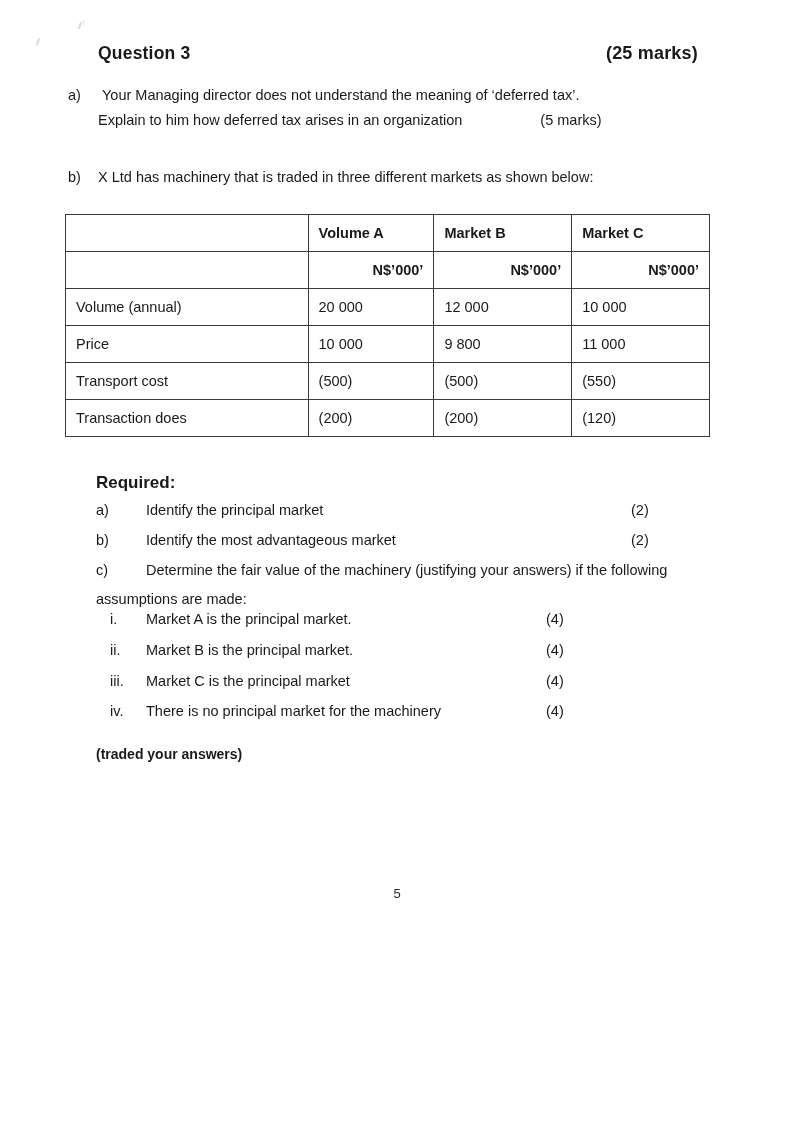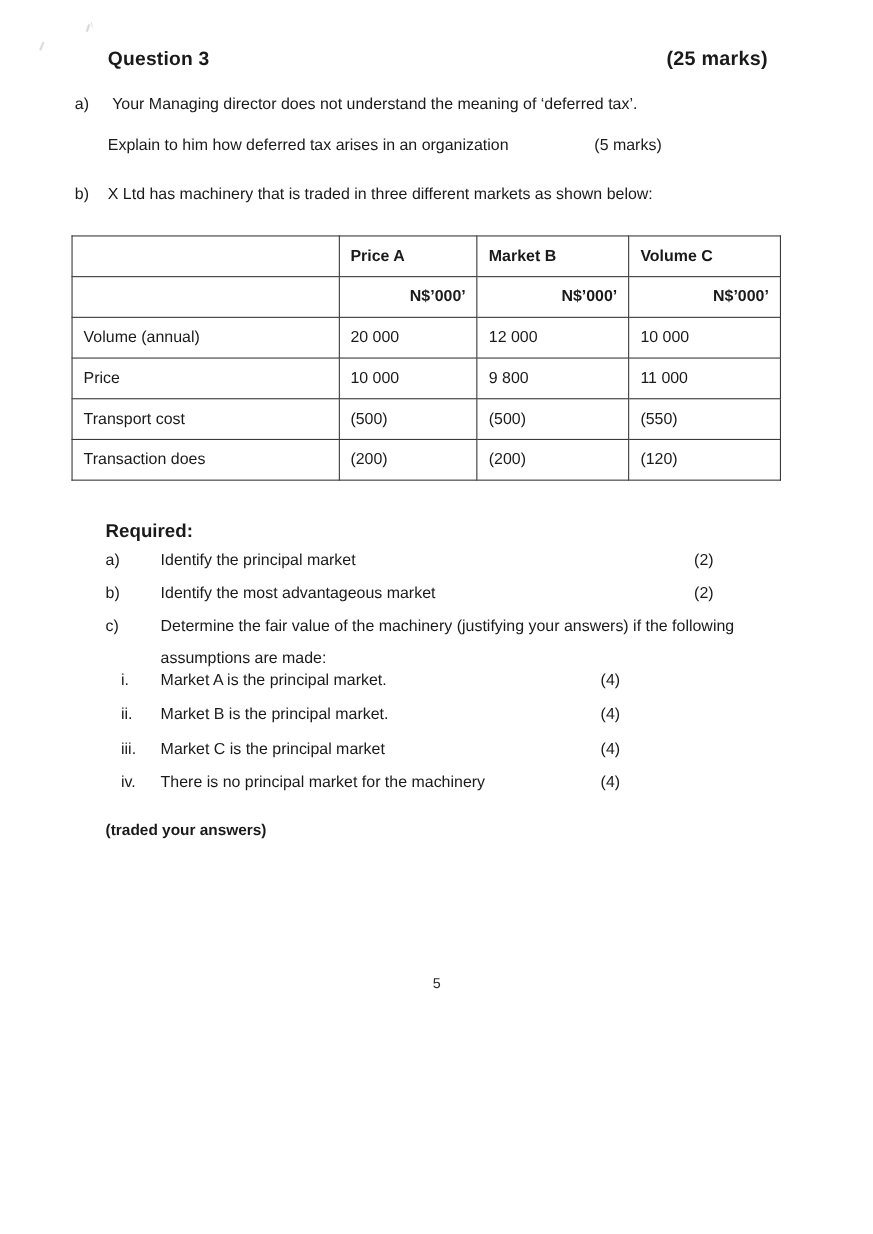--- a/index.html
+++ b/index.html
@@ -64,21 +64,21 @@
     top: 84px;
     width: 680px;
   }
   .item-a .lbl {
     display: inline-block;
     width: 34px;
   }
   .a-line2 {
     position: absolute;
     left: 98px;
-    top: 124px;
+    top: 112px;
     width: 620px;
     font-size: 14.5px;
     display: flex;
   }
   .a-line2 .txt { flex: 0 0 auto; }
   .a-line2 .mk { margin-left: 78px; }
 
   .item-b {
     left: 68px;
     top: 166px;
@@ -152,21 +152,20 @@
     max-width: 580px;
   }
   .req-row .rmk {
     position: absolute;
     left: 535px;
   }
   .req-row.wide .rtxt {
     max-width: 630px;
   }
   .req-cont {
-    margin-left: 50px;
     line-height: 1.5;
   }
 
   .sub-list {
     position: absolute;
     left: 110px;
     top: 609px;
     width: 600px;
     font-size: 14.5px;
   }
@@ -235,23 +234,23 @@
   <table class="market">
     <colgroup>
       <col class="c1">
         <col class="c2">
         <col class="c3">
         <col class="c4">
     </colgroup>
     <tbody>
       <tr>
         <td class="head"></td>
-        <td class="head">Price A</td>
+        <td class="head">Volume A</td>
         <td class="head">Market B</td>
-        <td class="head">Volume C</td>
+        <td class="head">Market C</td>
       </tr>
       <tr>
         <td class="rowlabel"></td>
         <td class="unit">N$’000’</td>
         <td class="unit">N$’000’</td>
         <td class="unit">N$’000’</td>
       </tr>
       <tr>
         <td class="rowlabel">Volume (annual)</td>
         <td class="num">20 000</td>

